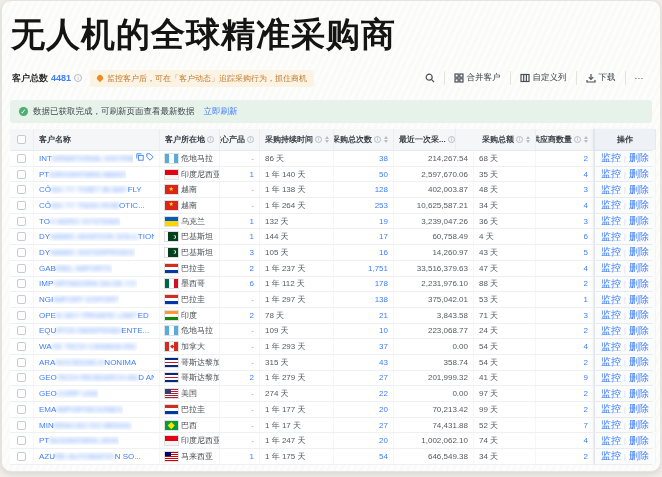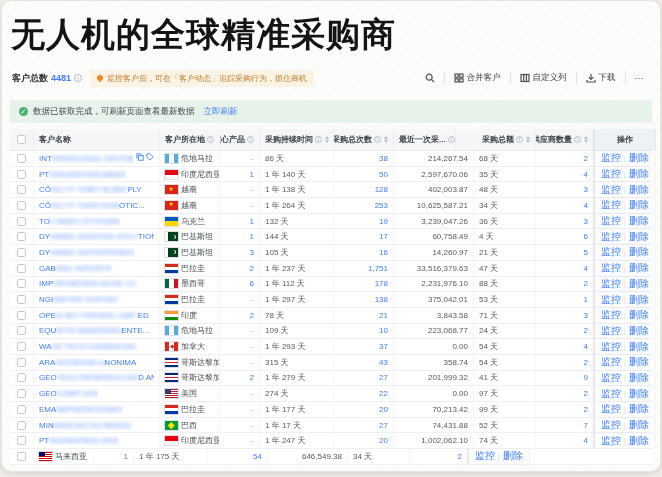--- a/index.html
+++ b/index.html
@@ -473,21 +473,21 @@
         <div class="cell a-l" style="width: 74px;">
           <span>105 天</span>
         </div>
         <div class="cell a-r" style="width: 60px;">
           <span class="blue-num">16</span>
         </div>
         <div class="cell a-r" style="width: 80px;">
           <span>14,260.97</span>
         </div>
         <div class="cell a-l" style="width: 62px;">
-          <span>21 天</span>
+          <span>43 天</span>
         </div>
         <div class="cell a-r" style="width: 58px;">
           <span class="blue-num">5</span>
         </div>
         <div class="cell a-c ops-cell" style="width: 62px;">
           <a class="op-link">监控</a>
           <span class="op-div">|</span>
           <a class="op-link">删除</a>
         </div>
       </div>
@@ -948,20 +948,27 @@
         <div class="cell a-c ops-cell" style="width: 62px;">
           <a class="op-link">监控</a>
           <span class="op-div">|</span>
           <a class="op-link">删除</a>
         </div>
       </div>
       <div class="trow tbody-row">
         <div class="cell a-c" style="width: 24px;">
           <span class="cb"></span>
         </div>
+        <div class="cell a-l" style="width: 126px;">
+          <a class="name">
+            <span>AZU</span>
+            <span class="blur">RE AUTOMATIO</span>
+            <span>N SO...</span>
+          </a>
+        </div>
         <div class="cell a-l" style="width: 60px;">
           <span class="flag flag-my"></span>
           <span class="country">马来西亚</span>
         </div>
         <div class="cell a-r" style="width: 40px;">
           <span class="blue-num">1</span>
         </div>
         <div class="cell a-l" style="width: 74px;">
           <span>1 年 175 天</span>
         </div>

